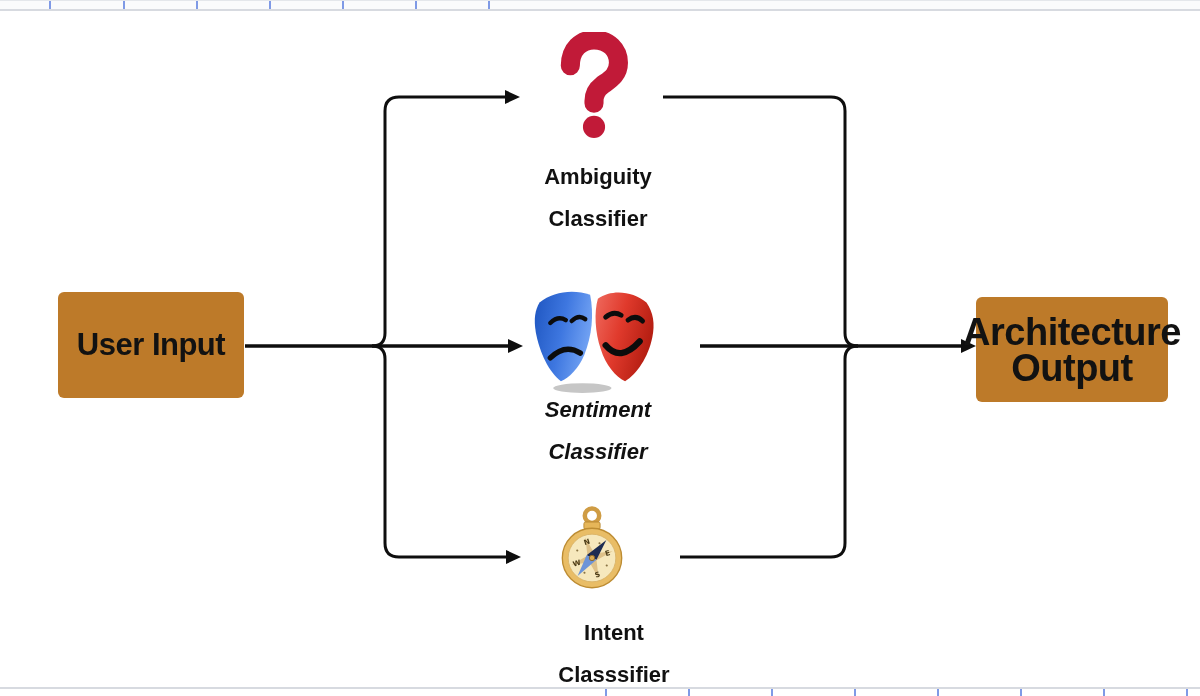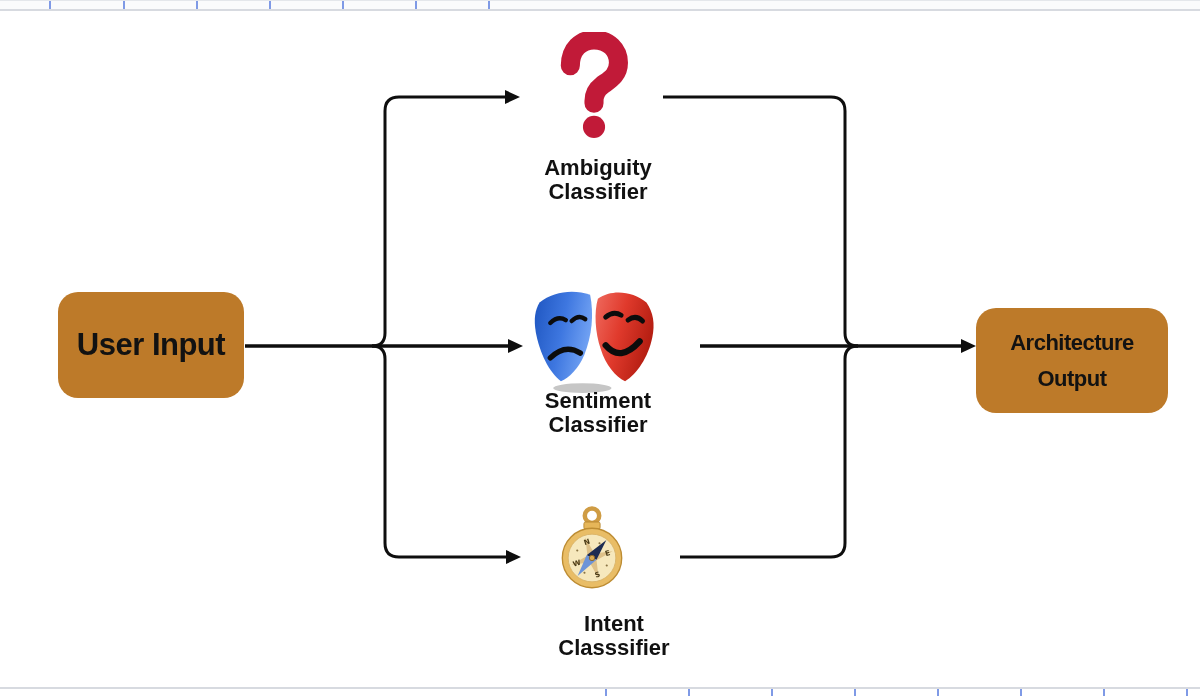--- a/index.html
+++ b/index.html
@@ -14,34 +14,34 @@
   .tick{position:absolute;top:0;width:2px;height:8px;background:var(--cell-border-blue,#7f9ae6);}
   .sheet-strip.bottom .tick{top:0;height:7px;}
   
   svg.arrows{position:absolute;left:0;top:0;}
   .arrow-line{fill:none;stroke:var(--arrow,#0e0e0e);stroke-width:3;}
   .arrow-line.main{stroke-width:3.6;}
   .arrow-head{fill:var(--arrow,#0e0e0e);stroke:none;}
   
   .node{
     position:absolute;display:flex;align-items:center;justify-content:center;
-    background:var(--node-fill,#bd7a29);border-radius:20px;
+    background:var(--node-fill,#bd7a29);border-radius:6px;
     color:var(--text,#121212);font-weight:bold;text-align:center;
   }
   .node.input{left:58px;top:292px;width:186px;height:106px;font-size:31px;letter-spacing:-0.5px;}
-  .node.output{left:976px;top:308px;width:192px;height:105px;font-size:22px;line-height:36px;letter-spacing:-0.5px;}
+  .node.output{left:976px;top:297px;width:192px;height:105px;font-size:38px;line-height:36px;letter-spacing:-0.5px;}
   .node-label{white-space:pre-line;}
   
   .icon-box{position:absolute;}
   .mlabel{
     position:absolute;width:220px;text-align:center;color:#111;
-    font-size:22px;font-weight:bold;line-height:24px;white-space:pre-line;
+    font-size:22px;font-weight:bold;line-height:42px;white-space:pre-line;
   }
   .mlabel.amb{left:488px;top:156px;}
-  .mlabel.sent{left:488px;top:389px;}
+  .mlabel.sent{left:488px;top:389px;font-style:italic;}
   .mlabel.intent{left:504px;top:612px;}
 </style>
 </head>
 <body>
 
 <div class="stage">
 
   <div class="sheet-strip top">
     <i class="tick" style="left:49px"></i>
     <i class="tick" style="left:123px"></i>

